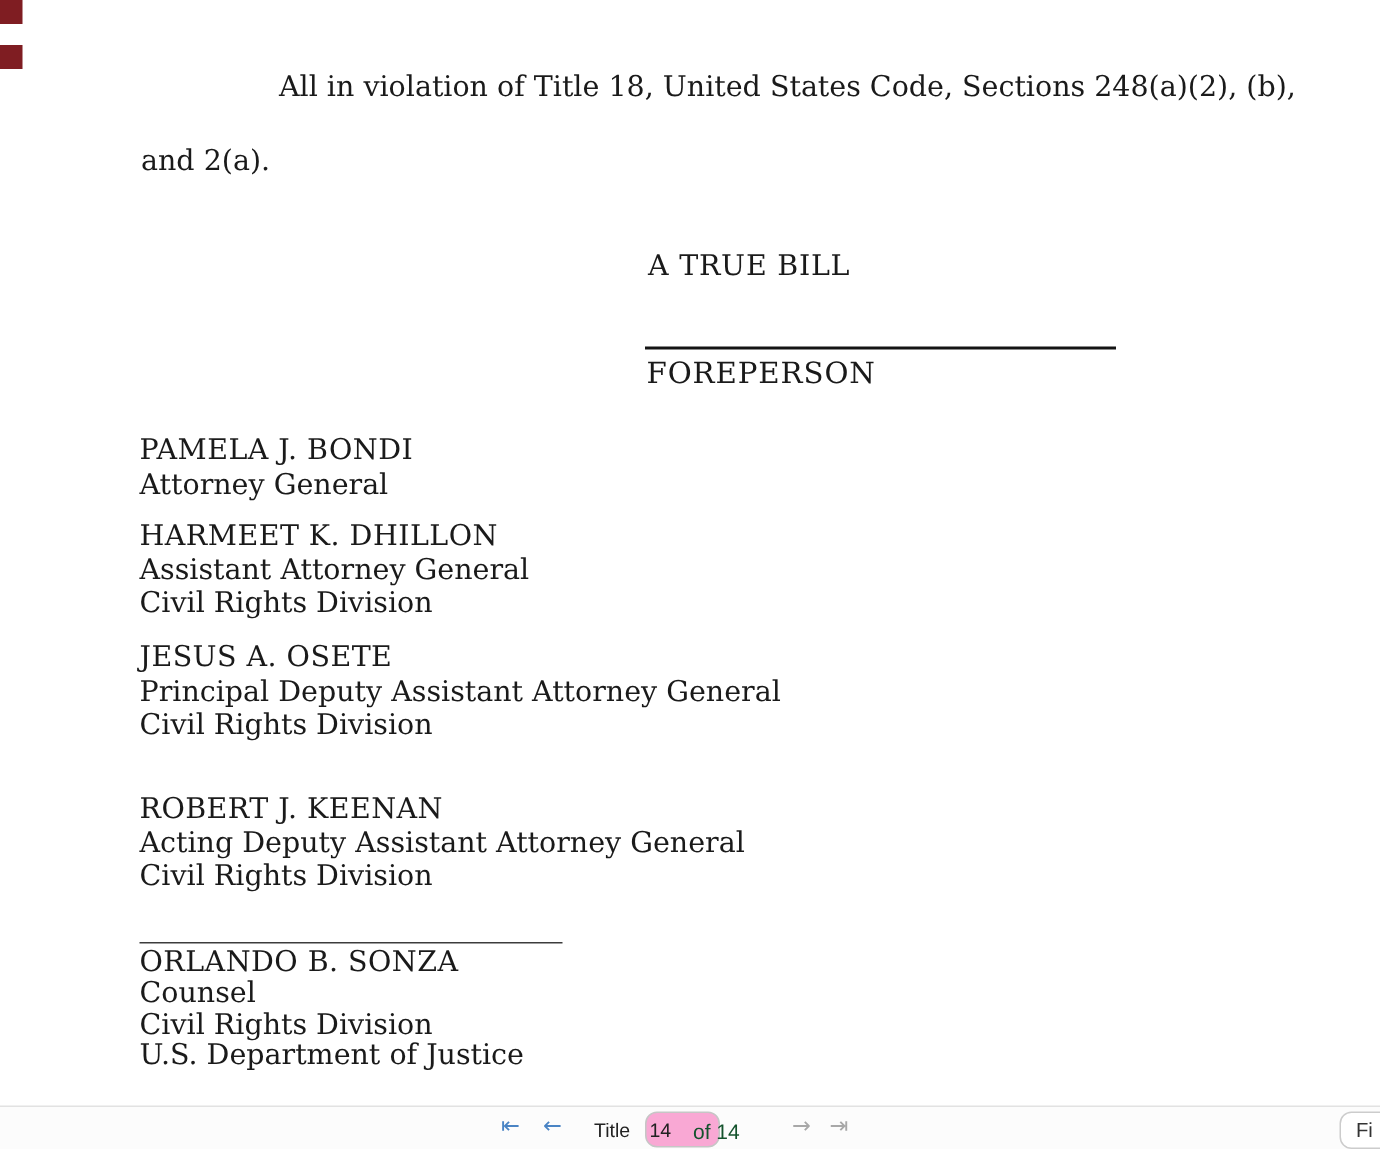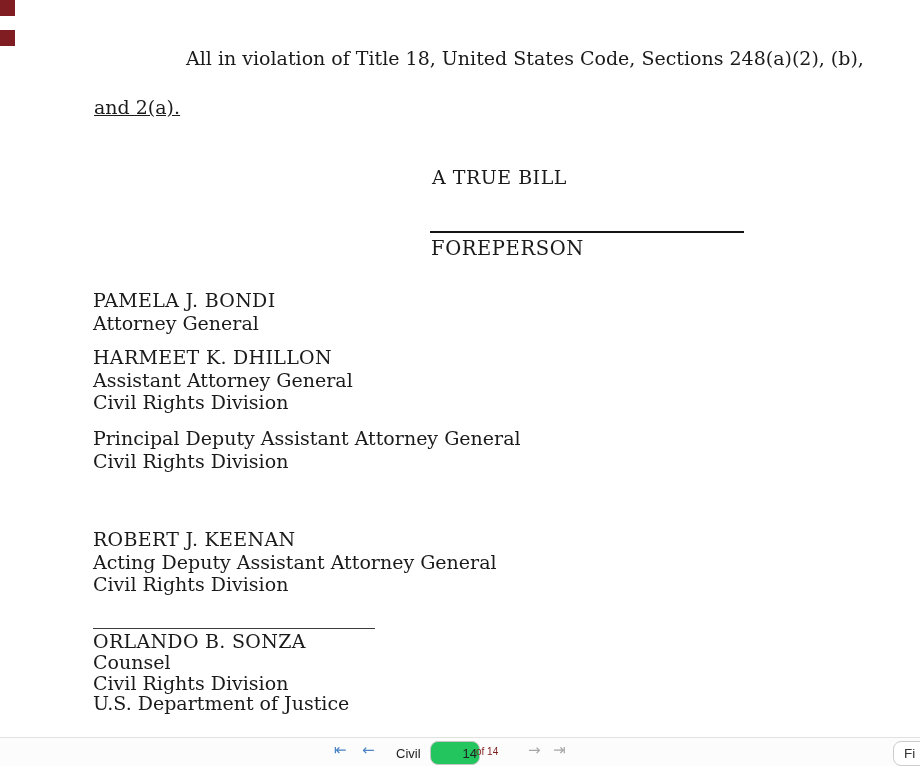--- a/index.html
+++ b/index.html
@@ -8,21 +8,21 @@
     overflow:hidden;font-family:"DejaVu Serif",serif;color:#1a1a1a;
   }
   
   .marker{position:absolute;left:0;width:15px;height:16px;background:#7f1d22;}
   .marker-1{top:0;}
   .marker-2{top:30px;}
 
   
   .docline{position:absolute;white-space:nowrap;font-size:19px;line-height:24px;}
   .para-line1{left:150px;top:46px;margin-left:36px;}
-  .para-line2{left:94px;top:95px;text-decoration:underline;}
+  .para-line2{left:94px;top:95px;}
   .true-bill{left:432px;top:147px;letter-spacing:.5px;margin-top:18px;}
   .rule{position:absolute;background:#141414;}
   .fp-rule{left:430px;top:231px;width:314px;height:2px;}
   .fp-label{left:431px;top:237px;font-size:19.5px;letter-spacing:.6px;}
 
   .sig{position:absolute;left:93px;font-size:19px;line-height:22.5px;white-space:nowrap;}
   .sig .sig-name{letter-spacing:.3px;}
   .sig-1{top:289px;}
   .sig-2{top:346px;}
   .sig-3{top:427px;}
@@ -42,25 +42,25 @@
   }
   .nav-active{color:#4a84c4;}
   .nav-disabled{color:#a8a8a8;}
   .btn-first{left:334px;}
   .btn-prev{left:362px;}
   .btn-next{left:528px;}
   .btn-last{left:553px;}
   .page-label{position:absolute;left:396px;top:8px;font-size:13px;color:#222222;}
   .page-input{
     position:absolute;left:430px;top:3px;width:44px;height:20px;
-    border:1px solid #c6c6c6;border-radius:8px;background:#22c55e;
-    text-align:right;font-size:13px;color:#222222;
+    border:1px solid #c6c6c6;border-radius:8px;background:#f9a8d4;
+    text-align:left;font-size:13px;color:#222222;
     font-family:"Liberation Sans",sans-serif;outline:none;
   }
-  .of-label{position:absolute;left:476px;top:8px;font-size:10px;color:#7f1d1d;}
+  .of-label{position:absolute;left:462px;top:8px;font-size:14px;color:#14532d;}
   .fit-btn{
     position:absolute;left:893px;top:741px;width:48px;height:25px;
     border:1px solid #cccccc;border-radius:8px;background:#ffffff;
     font-family:"Liberation Sans",sans-serif;font-size:13.5px;color:#333333;
     text-align:left;padding:0 0 0 10px;cursor:pointer;
   }
 </style>
 </head>
 <body>
 
@@ -83,20 +83,21 @@
       <div>Attorney General</div>
     </div>
 
     <div class="sig sig-2">
       <div class="sig-name">HARMEET K. DHILLON</div>
       <div>Assistant Attorney General</div>
       <div>Civil Rights Division</div>
     </div>
 
     <div class="sig sig-3">
+      <div class="sig-name">JESUS A. OSETE</div>
       <div>Principal Deputy Assistant Attorney General</div>
       <div>Civil Rights Division</div>
     </div>
 
     <div class="sig sig-4">
       <div class="sig-name">ROBERT J. KEENAN</div>
       <div>Acting Deputy Assistant Attorney General</div>
       <div>Civil Rights Division</div>
     </div>
 
@@ -112,21 +113,21 @@
   <div class="toolbar-divider"></div>
 
   <div class="toolbar">
     <button class="nav-btn nav-active btn-first">
       <span>⇤</span>
     </button>
     <button class="nav-btn nav-active btn-prev">
       <span>←</span>
     </button>
 
-    <span class="page-label">Civil</span>
+    <span class="page-label">Title</span>
     <input class="page-input" type="text" value="14" style="">
     <span class="of-label">of 14</span>
 
     <button class="nav-btn nav-disabled btn-next">
       <span>→</span>
     </button>
     <button class="nav-btn nav-disabled btn-last">
       <span>⇥</span>
     </button>
   </div>

